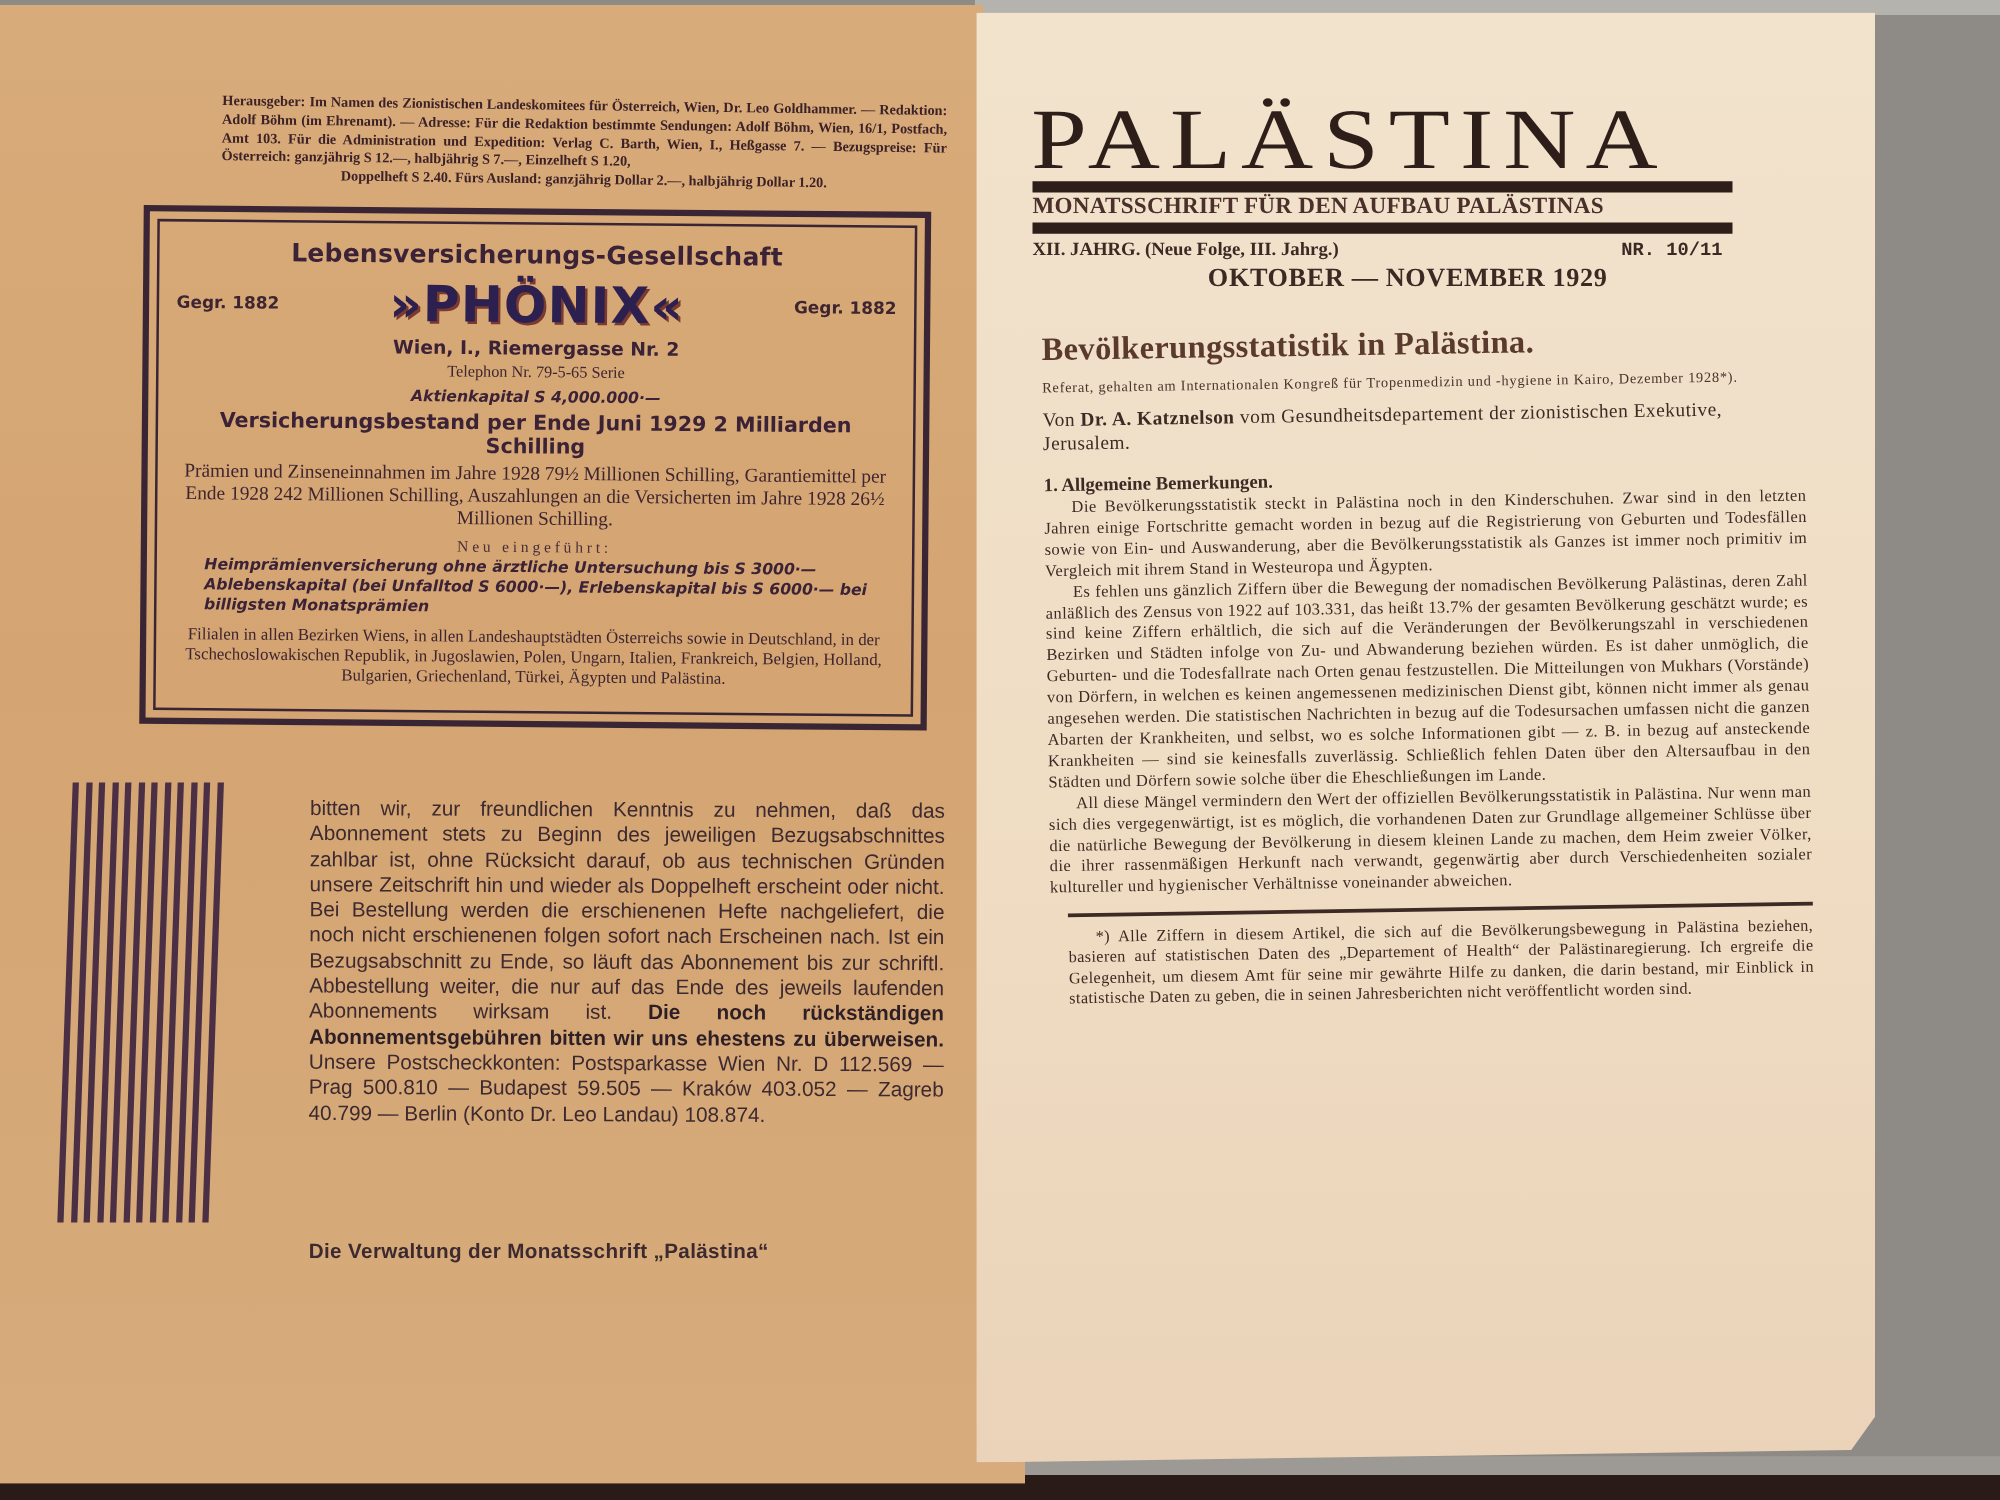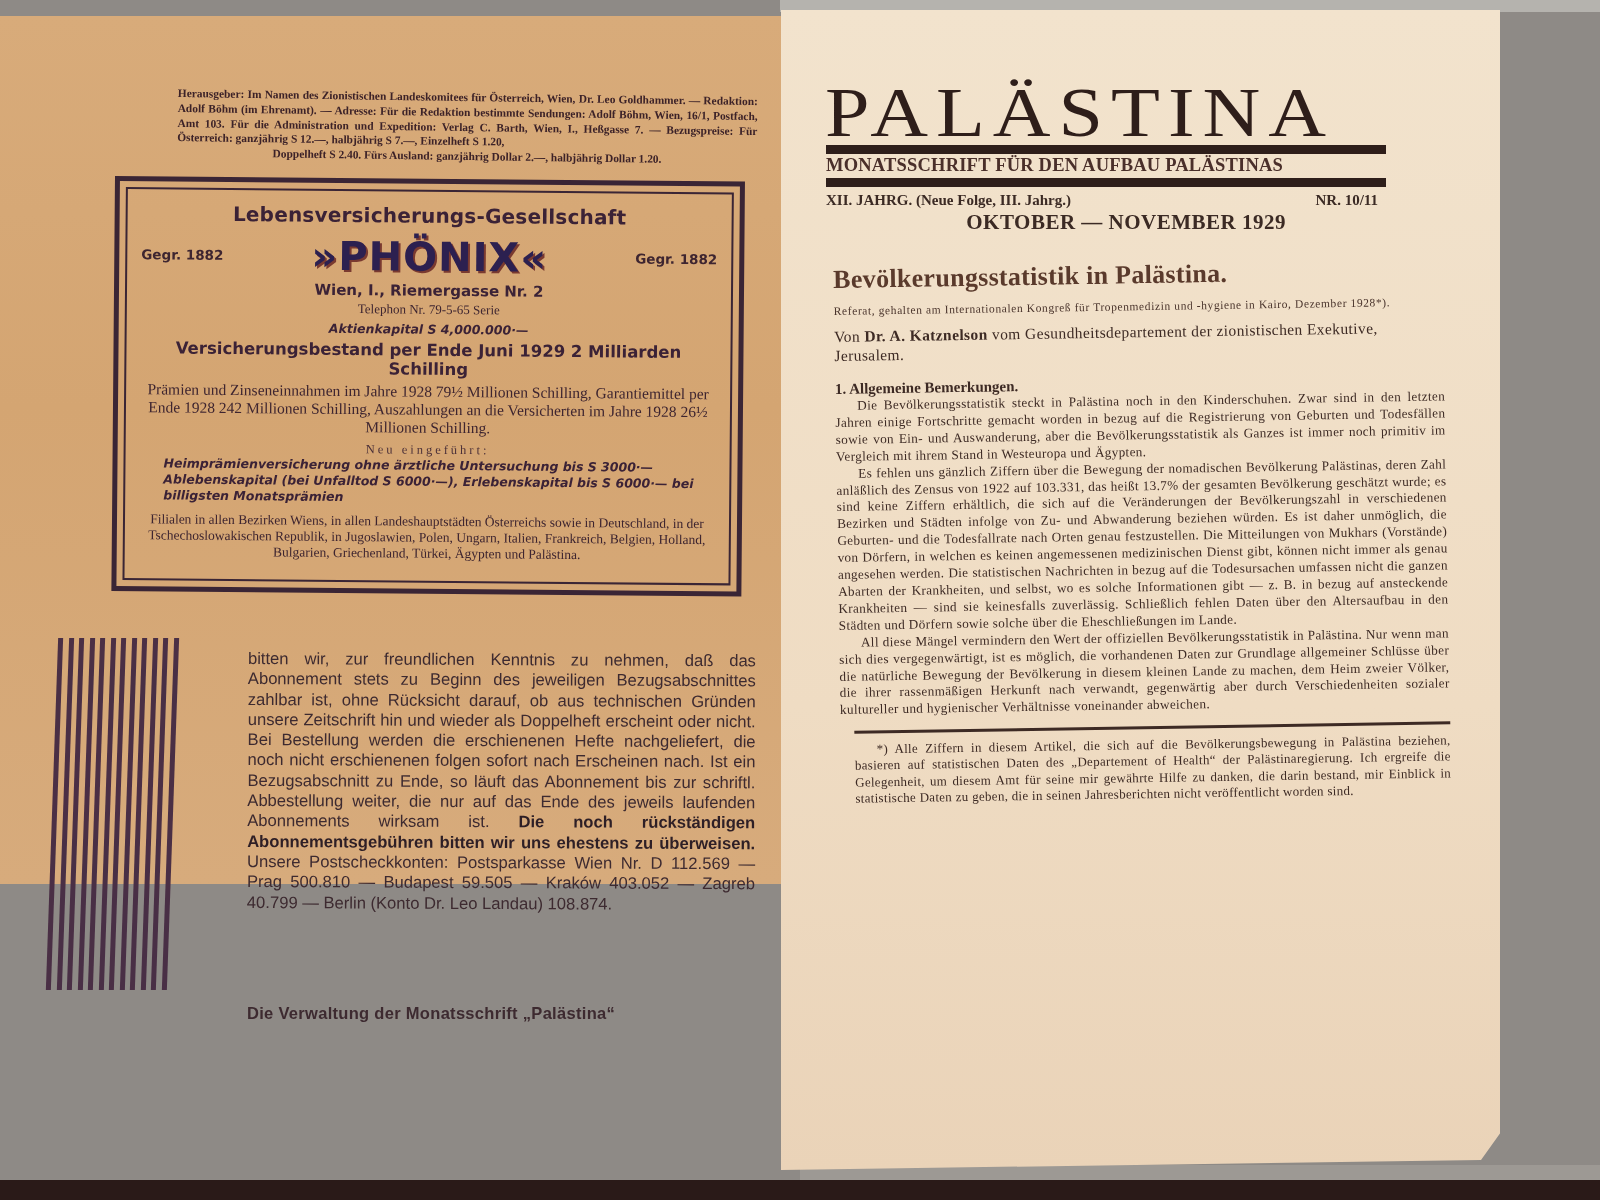--- a/index.html
+++ b/index.html
@@ -7,21 +7,21 @@
     width: 1600px; height: 1200px; overflow: hidden; position: relative;
     background: #8e8a86;
     font-family: "Liberation Serif", serif;
   }
   .bg-top { position: absolute; left: 780px; top: 0; width: 820px; height: 12px; background: #b5b3ae; }
   .bg-bottom { position: absolute; left: 0; top: 1180px; width: 1600px; height: 20px; background: #2a1a18; }
   .bg-bottom-right { position: absolute; left: 800px; top: 1165px; width: 800px; height: 35px; background: #9d9994; }
 
   
   .left-page {
-    position: absolute; left: 0; top: 16px; width: 820px; height: 868px;
+    position: absolute; left: 0; top: 4px; width: 820px; height: 1183px;
     background: linear-gradient(180deg, #d8ab7a 0%, #d4a572 45%, #d7ab7c 100%);
     clip-path: polygon(0 0, 786px 0, 795px 60px, 800px 300px, 815px 600px, 830px 900px, 835px 1183px, 0 1183px);
     color: #3a2330;
   }
   .imprint {
     position: absolute; left: 178px; top: 70px; width: 580px;
     font-size: 11.4px; line-height: 14.8px; font-weight: bold; color: #3c2228;
     transform: rotate(0.8deg); transform-origin: left top;
     text-align: justify;
   }
@@ -80,21 +80,21 @@
     font-family: "Liberation Serif", serif; font-size: 80px; line-height: 80px; letter-spacing: 8px; color: #2e1e1a;
     transform: scaleY(0.86); transform-origin: left top;
   }
   .rule-thick { position: absolute; left: 45px; height: 9px; width: 560px; background: #2e1e1a; }
   .masthead-sub {
     position: absolute; left: 45px; top: 145px; width: 560px;
     font-size: 18.5px; font-weight: bold; color: #4a2f2a; letter-spacing: 0.2px; white-space: nowrap;
   }
   .issue-line { position: absolute; left: 45px; top: 182px; width: 560px; font-size: 15px; font-weight: bold; color: #3b2a24; }
   .issue-line .l { position: absolute; left: 0; top: 0; }
-  .issue-line .r { position: absolute; right: 8px; top: 0; }
+  .issue-line .r { position: absolute; right: 8px; top: 0; font-family: Liberation Mono, monospace; }
   .issue-date { position: absolute; right: 214px; top: 200px; font-size: 21px; font-weight: bold; color: #3b2a24; letter-spacing: 0.5px; }
 
   .article { position: absolute; left: 52px; top: 255px; width: 610px; transform: rotate(-0.9deg); transform-origin: left top; }
   .art-title { font-size: 26px; font-weight: bold; color: #5a3a2c; letter-spacing: 0.3px; }
   .art-note { font-size: 11.5px; line-height: 16px; margin-top: 8px; letter-spacing: 0.6px; color: #4a342c; }
   .art-author { font-size: 15.5px; line-height: 19px; margin-top: 8px; letter-spacing: 0.4px; color: #3d2a24; }
   .art-author b { font-weight: bold; }
   .art-section { font-size: 15px; font-weight: bold; margin-top: 16px; color: #3d2a24; }
   .art-body { font-size: 13.2px; line-height: 16.9px; text-align: justify; color: #3d2a24; letter-spacing: 0.35px; }
   .art-body p { margin: 0; text-indent: 22px; }

